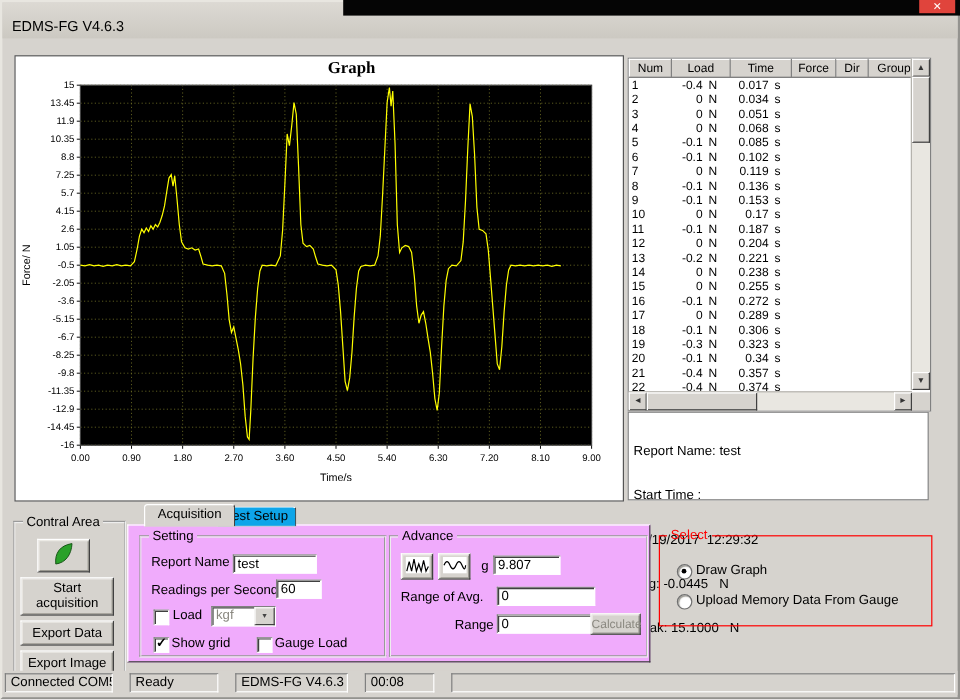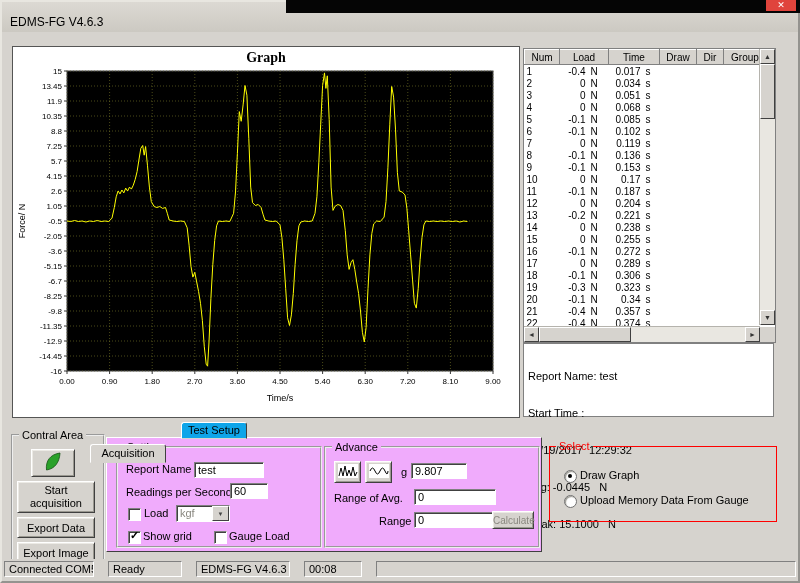--- a/index.html
+++ b/index.html
@@ -15,21 +15,21 @@
     box-shadow:inset 1px 1px 0 #eceae5, inset -1px -1px 0 #9a9890;font-family:"Liberation Sans",sans-serif;
     font-size:11px;color:#000;cursor:pointer;padding:0;}
   .field{position:absolute;background:#fff;border:1px solid;border-color:#808080 #ffffff #ffffff #808080;
     box-shadow:inset 1px 1px 0 #404040;font-size:11px;padding:0 3px;font-family:"Liberation Sans",sans-serif;}
   .group{position:absolute;border:2px groove #eeeeee;margin:1px;padding:0;}
   .group legend{font-size:11px;padding:0 3px;margin-left:6px;color:#000;}
   .lbl{position:absolute;font-size:11px;color:#000;white-space:nowrap;}
   
   .graph-panel{position:absolute;left:10px;top:44px;width:506px;height:370px;background:#fff;border:1px solid #555;}
   .graph-title{position:absolute;left:0;top:3px;width:100%;text-align:center;font-family:"Liberation Serif",serif;
-    font-weight:bold;font-size:14px;color:#000;}
+    font-weight:bold;font-size:14px;color:#000;padding-left:27px;}
   .graph-svg{position:absolute;left:0;top:18px;width:506px;height:350px;}
   
   .table-panel{position:absolute;left:521px;top:46px;width:251px;height:293px;background:#fff;border:1px solid #808080;}
   table.data-table{border-collapse:collapse;table-layout:fixed;width:236px;}
   table.data-table th{height:14px;background:#d6d3ce;border:1px solid;border-color:#ffffff #808080 #808080 #ffffff;
     font-size:10px;font-weight:normal;padding:0;}
   table.data-table td{height:12px;font-size:10px;padding:0 2px;white-space:nowrap;overflow:hidden;}
   td.c-num{padding-left:4px;}
   td .val{display:inline-block;width:24px;text-align:right;}
   td .unit{display:inline-block;margin-left:5px;}
@@ -53,21 +53,21 @@
   .summary-panel .indent{padding-left:6px;}
   
   .contral{left:8px;top:426px;width:90px;height:130px;}
   .icon-btn{left:18px;top:8px;width:44px;height:28px;}
   .start-btn{left:4px;top:40px;width:78px;height:32px;line-height:13px;}
   .export-data-btn{left:4px;top:76px;width:78px;height:21px;}
   .export-image-btn{left:4px;top:101px;width:78px;height:21px;}
   
   .tab{position:absolute;background:#d6d3ce;border:1px solid;border-color:#ffffff #404040 #d6d3ce #ffffff;
     border-radius:3px 3px 0 0;font-size:11px;text-align:center;cursor:pointer;z-index:5;}
-  .tab.acq{left:88px;top:418px;width:74px;height:17px;line-height:17px;margin-top:24px;}
+  .tab.acq{left:118px;top:418px;width:74px;height:17px;line-height:17px;}
   .tab.setup{left:179px;top:420px;width:64px;height:15px;line-height:15px;background:#0ea5e9;z-index:3;}
   .tab-page{position:absolute;left:104px;top:435px;width:434px;height:113px;background:#f0abfc;
     border:1px solid;border-color:#ffffff #404040 #404040 #ffffff;}
   .setting-group{left:8px;top:2px;width:202px;height:103px;}
   .advance-group{left:216px;top:2px;width:212px;height:103px;}
   .select-group{left:546px;top:437px;width:226px;height:80px;border:1px solid #ff0000;}
   .select-group legend{color:#ff0000;}
   
   .cb{position:absolute;width:11px;height:11px;background:#fff;border:1px solid;
     border-color:#808080 #ffffff #ffffff #808080;box-shadow:inset 1px 1px 0 #404040;cursor:pointer;}
@@ -206,21 +206,21 @@
         </svg>
     </div>
 
     <div class="table-panel">
       <table class="data-table">
         <thead>
             <tr>
               <th style="width: 34px;">Num</th>
               <th style="width: 48px;">Load</th>
               <th style="width: 50px;">Time</th>
-              <th style="width: 36px;">Draw</th>
+              <th style="width: 36px;">Force</th>
               <th style="width: 26px;">Dir</th>
               <th style="width: 42px;">Group</th>
             </tr>
           </thead>
         <tbody>
             <tr>
               <td class="c-num">1</td>
               <td class="c-load"><span class="val">-0.4</span><span class="unit">N</span></td>
               <td class="c-time"><span class="val">0.017</span><span class="unit">s</span></td>
               <td class="c-mode"></td>

